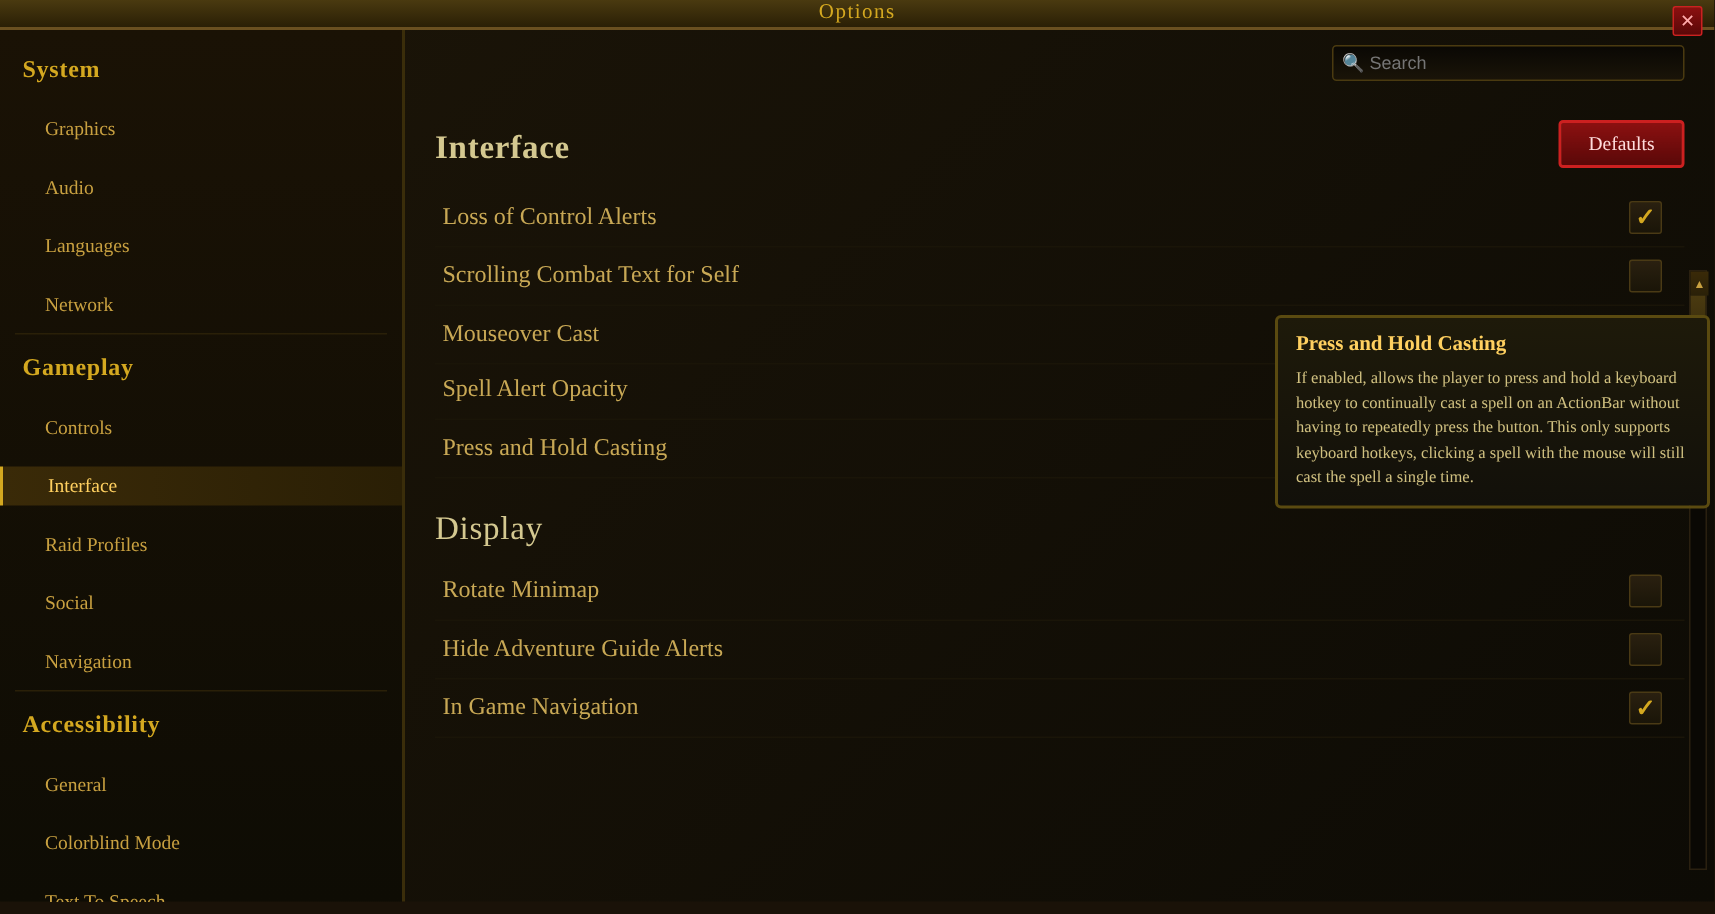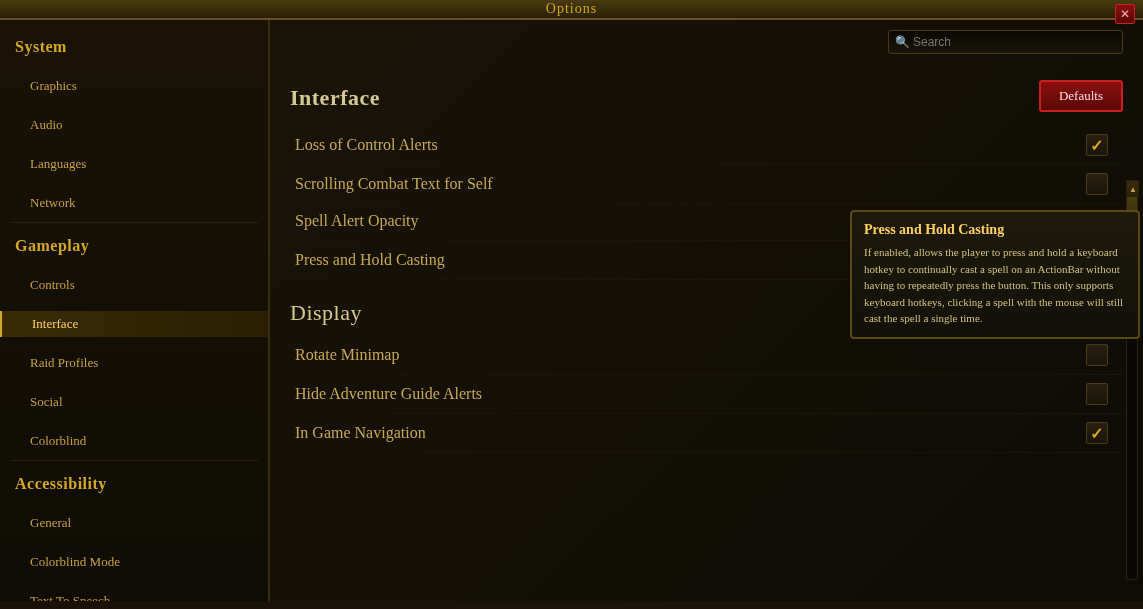--- a/index.html
+++ b/index.html
@@ -313,21 +313,21 @@
     <div class="sidebar-item">Languages</div>
     <div class="sidebar-item">Network</div>
 
     <div class="sidebar-divider"></div>
 
     <div class="sidebar-section-header">Gameplay</div>
     <div class="sidebar-item">Controls</div>
     <div class="sidebar-item active">Interface</div>
     <div class="sidebar-item">Raid Profiles</div>
     <div class="sidebar-item">Social</div>
-    <div class="sidebar-item">Colorblind</div>
+    <div class="sidebar-item">Navigation</div>
 
     <div class="sidebar-divider"></div>
 
     <div class="sidebar-section-header">Accessibility</div>
     <div class="sidebar-item">General</div>
     <div class="sidebar-item">Colorblind Mode</div>
     <div class="sidebar-item">Text To Speech</div>
   </div>
 
   <div class="content-area">
@@ -346,20 +346,24 @@
       <div class="setting-row">
         <span class="setting-label">Loss of Control Alerts</span>
         <div class="checkbox checked"></div>
       </div>
 
       <div class="setting-row">
         <span class="setting-label">Scrolling Combat Text for Self</span>
         <div class="checkbox"></div>
       </div>
 
+      <div class="setting-row">
+        <span class="setting-label">Mouseover Cast</span>
+        <div class="checkbox"></div>
+      </div>
 
 
       <div class="slider-row">
         <span class="setting-label">Spell Alert Opacity</span>
         <div class="slider-container">
           <div class="slider-arrow">◀</div>
           <div class="slider-track">
             <div class="slider-fill" style="width:65%"></div>
           </div>
           <div class="slider-arrow">▶</div>

